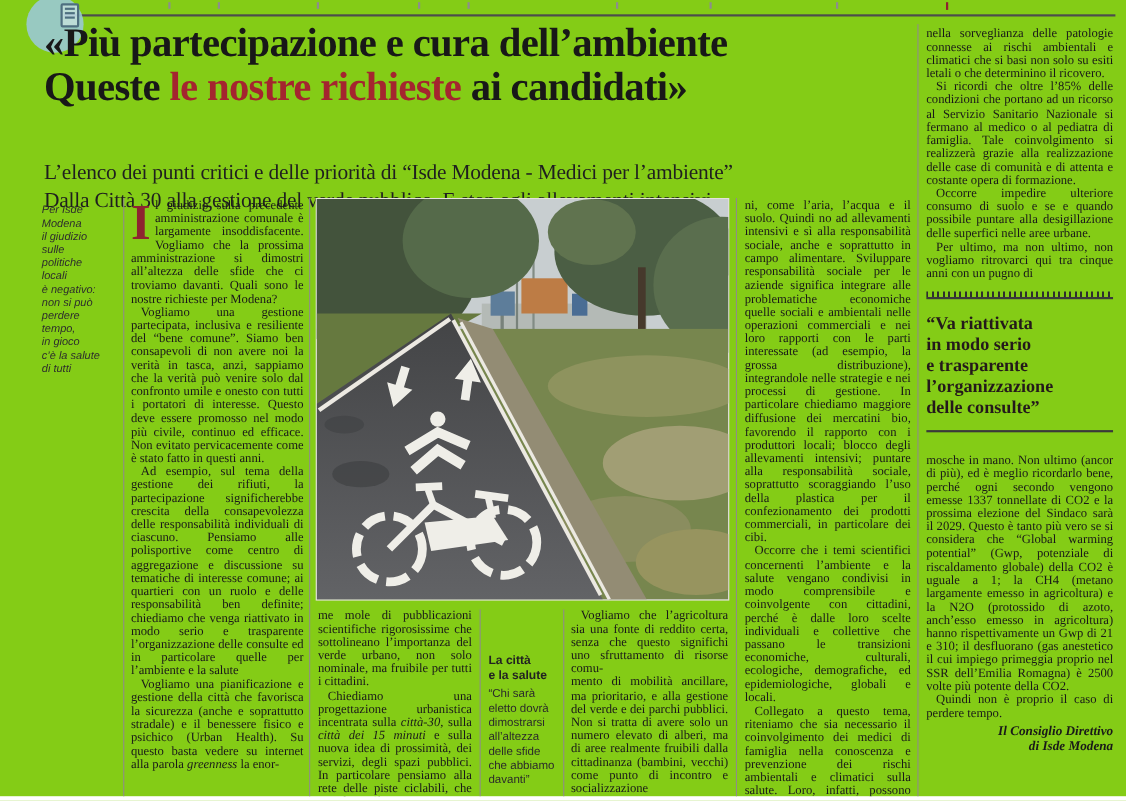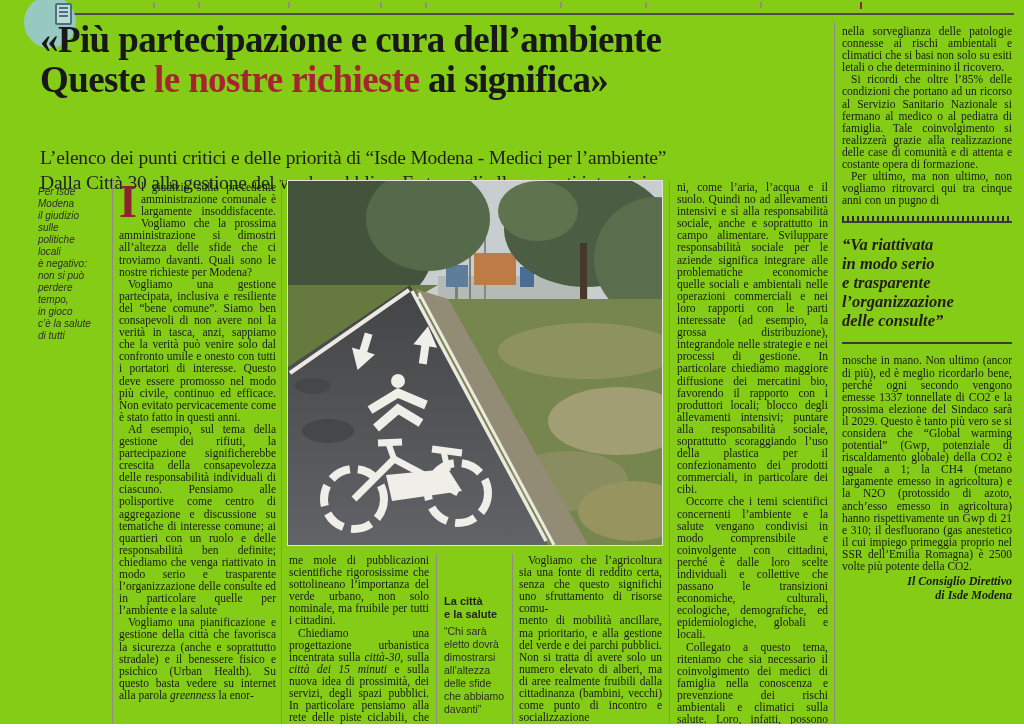--- a/index.html
+++ b/index.html
@@ -43,21 +43,21 @@
   .col .p.first{text-indent:0;}
   .dropcap{
     float:left;font-size:46px;line-height:37px;font-weight:bold;color:#8e2430;
     padding:2px 4px 0 0;
   }
   
   .caption{position:absolute;font-family:"Liberation Sans", sans-serif;color:#222;}
   .caption .cap-title{font-weight:bold;font-size:11px;line-height:13px;white-space:pre-line;margin-bottom:4px;}
   .caption .cap-quote{font-size:10.5px;line-height:13px;white-space:pre-line;color:#2b2b2b;}
   
-  .pq{margin:10px 0 10px 0;font-style:italic;}
+  .pq{margin:10px 0 20px 0;}
   .pq .hatch{height:5px;background:repeating-linear-gradient(90deg,#2e2e2e 0 2px,transparent 2px 5px);border-bottom:2px solid #3a3a3a;margin-bottom:12px;}
   .pq .pq-text{font-weight:bold;font-size:16.5px;line-height:19px;color:#24191b;white-space:pre-line;text-align:left;}
   .pq .endrule{height:2px;background:#3a3a3a;margin-top:12px;}
   .signature{font-weight:bold;text-align:right;font-size:12px;line-height:14px;margin-top:2px;font-style:italic;}
   
   .photo{position:absolute;left:288px;top:181px;width:374px;height:364px;background:#ccd2d2;box-shadow:0 0 0 1px #e4e2db;}
 </style>
 </head>
 <body>
 
@@ -79,21 +79,21 @@
   <div class="reader-bubble">
     <span class="doc-glyph">
         <i></i>
         <i></i>
         <i></i>
       </span>
   </div>
 
   <div class="headline">
     <div>«Più partecipazione e cura dell’ambiente</div>
-    <div><span>Queste </span><span class="red">le nostre richieste</span><span> ai significa»</span></div>
+    <div><span>Queste </span><span class="red">le nostre richieste</span><span> ai candidati»</span></div>
   </div>
 
   <div class="standfirst">
     <div>L’elenco dei punti critici e delle priorità di “Isde Modena - Medici per l’ambiente”</div>
     <div>Dalla Città 30 alla gestione del verde pubblico. E stop agli allevamenti intensivi</div>
   </div>
 
   <div class="margin-note">Per Isde
 Modena
 il giudizio
@@ -216,30 +216,32 @@
 
   <div class="col" style="left:677px;top:181px;width:151px;height:547px;">
     <div class="p first">ni, come l’aria, l’acqua e il suolo. Quindi no ad allevamenti intensivi e sì alla responsabilità sociale, anche e soprattutto in campo alimentare. Sviluppare responsabilità sociale per le aziende significa integrare alle problematiche economiche quelle sociali e ambientali nelle operazioni commerciali e nei loro rapporti con le parti interessate (ad esempio, la grossa distribuzione), integrandole nelle strategie e nei processi di gestione. In particolare chiediamo maggiore diffusione dei mercatini bio, favorendo il rapporto con i produttori locali; blocco degli allevamenti intensivi; puntare alla responsabilità sociale, soprattutto scoraggiando l’uso della plastica per il confezionamento dei prodotti commerciali, in particolare dei cibi.</div>
     <div class="p">Occorre che i temi scientifici concernenti l’ambiente e la salute vengano condivisi in modo comprensibile e coinvolgente con cittadini, perché è dalle loro scelte individuali e collettive che passano le transizioni economiche, culturali, ecologiche, demografiche, ed epidemiologiche, globali e locali.</div>
     <div class="p">Collegato a questo tema, riteniamo che sia necessario il coinvolgimento dei medici di famiglia nella conoscenza e prevenzione dei rischi ambientali e climatici sulla salute. Loro, infatti, possono efficacemente influire sui comportamenti individuali e collettivi. Inoltre coinvolgerli</div>
   </div>
 
   <div class="col" style="left:842px;top:25px;width:170px;height:703px;">
     <div class="p first">nella sorveglianza delle patologie connesse ai rischi ambientali e climatici che si basi non solo su esiti letali o che determinino il ricovero.</div>
     <div class="p">Si ricordi che oltre l’85% delle condizioni che portano ad un ricorso al Servizio Sanitario Nazionale si fermano al medico o al pediatra di famiglia. Tale coinvolgimento si realizzerà grazie alla realizzazione delle case di comunità e di attenta e costante opera di formazione.</div>
+    <div class="p">Occorre impedire ulteriore consumo di suolo e se e quando possibile puntare alla desigillazione delle superfici nelle aree urbane.</div>
     <div class="p">Per ultimo, ma non ultimo, non vogliamo ritrovarci qui tra cinque anni con un pugno di</div>
     <div class="pq">
       <div class="hatch"></div>
       <div class="pq-text">“Va riattivata
 in modo serio
 e trasparente
 l’organizzazione
 delle consulte”</div>
       <div class="endrule"></div>
     </div>
     <div class="p first">mosche in mano. Non ultimo (ancor di più), ed è meglio ricordarlo bene, perché ogni secondo vengono emesse 1337 tonnellate di CO2 e la prossima elezione del Sindaco sarà il 2029. Questo è tanto più vero se si considera che “Global warming potential” (Gwp, potenziale di riscaldamento globale) della CO2 è uguale a 1; la CH4 (metano largamente emesso in agricoltura) e la N2O (protossido di azoto, anch’esso emesso in agricoltura) hanno rispettivamente un Gwp di 21 e 310; il desfluorano (gas anestetico il cui impiego primeggia proprio nel SSR dell’Emilia Romagna) è 2500 volte più potente della CO2.</div>
+    <div class="p">Quindi non è proprio il caso di perdere tempo.</div>
     <div class="signature">
       <div>Il Consiglio Direttivo</div>
       <div>di Isde Modena</div>
     </div>
   </div>
 
 </div>
 
 </body></html>

